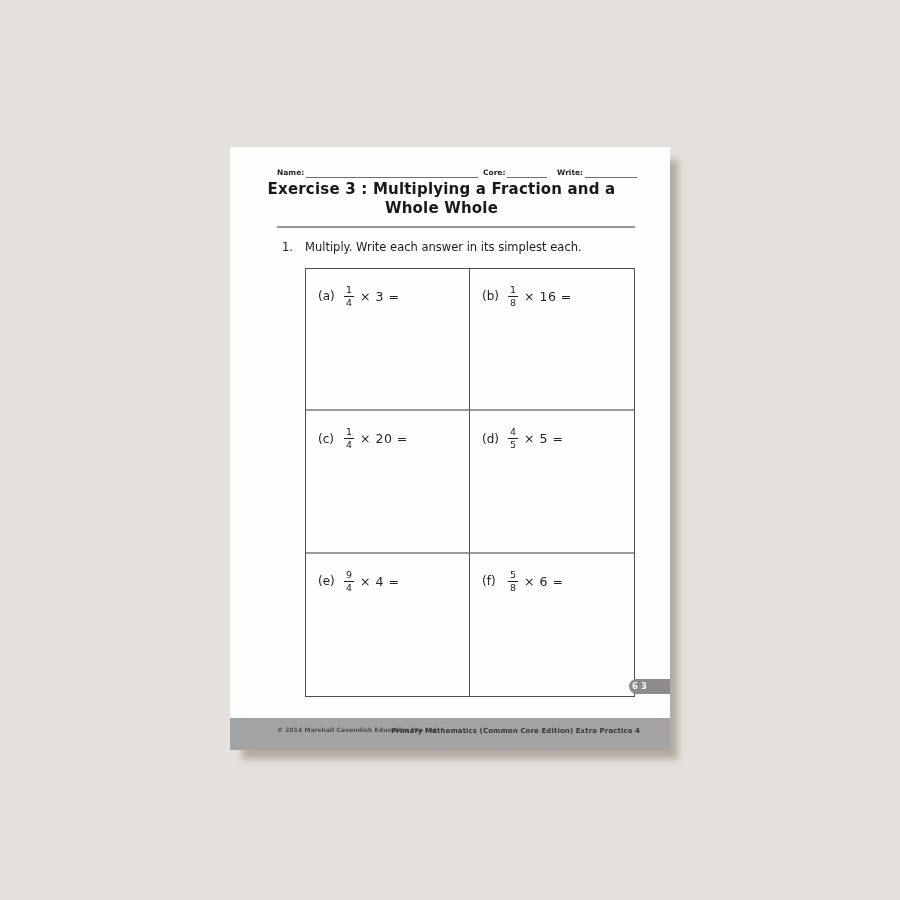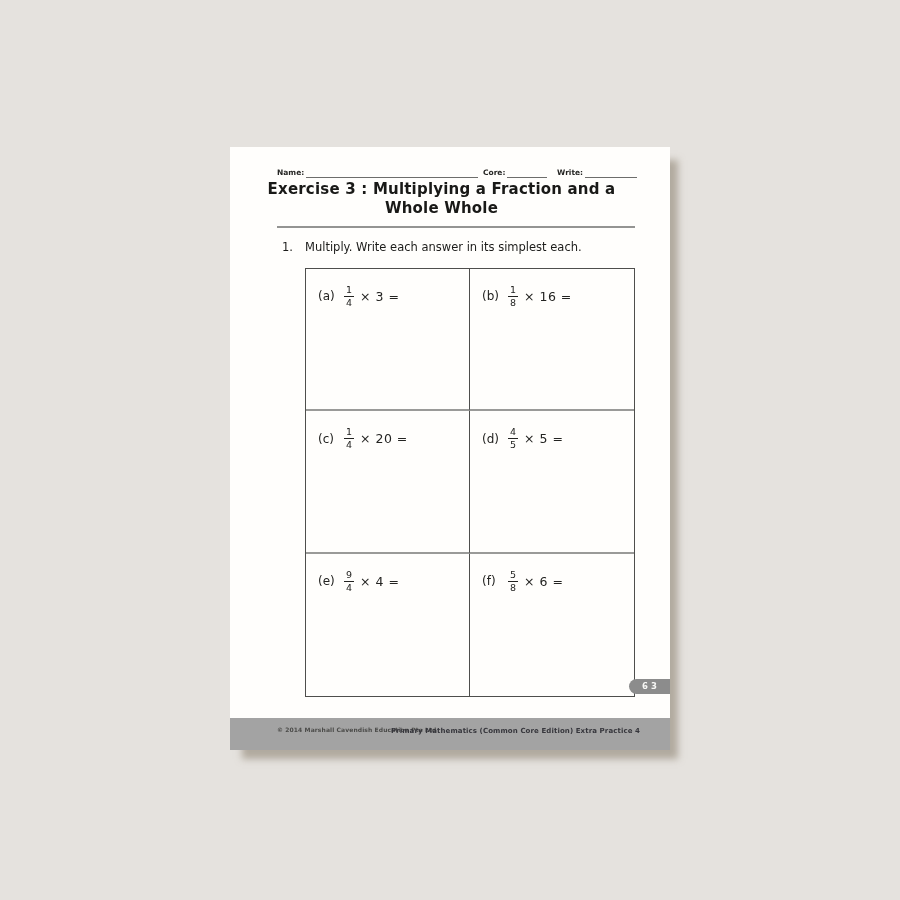--- a/index.html
+++ b/index.html
@@ -76,21 +76,21 @@
   .book-title {
     position: absolute; right: 30px; top: 9px;
     font-size: 7px; font-weight: bold; color: #36363c; letter-spacing: 0.1px;
   }
   .page-badge {
     position: absolute; right: 0; top: 532px;
     width: 41px; height: 15px;
     background: #8c8c8c;
     border-radius: 8px 0 0 8px;
     color: #f7f7f5; font-size: 8.5px; font-weight: bold;
-    text-align: center; line-height: 15px; letter-spacing: 3px; text-indent: 3px;
+    text-align: left; line-height: 15px; letter-spacing: 3px; text-indent: 3px;
   }
 </style>
 </head>
 <body>
 
 <div class="stage">
   <div class="paper">
 
     <div class="field field-name">
       <span class="flabel">Name:</span>

